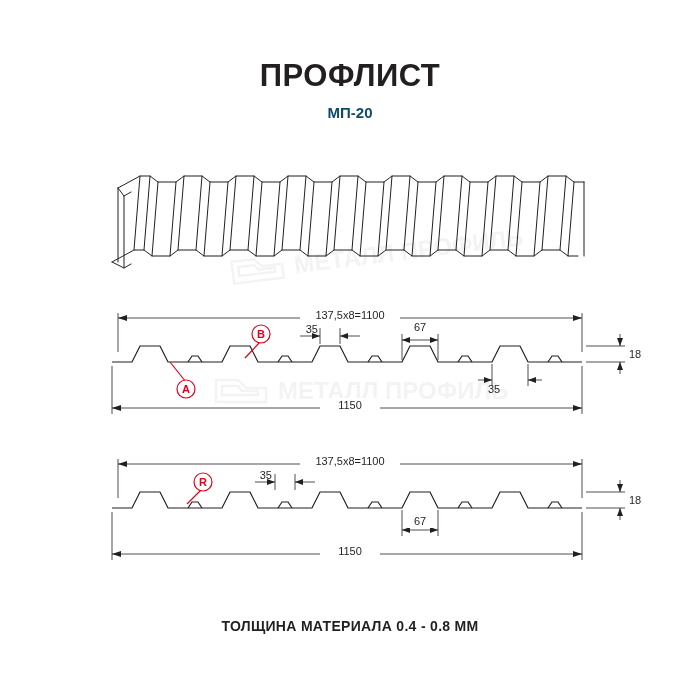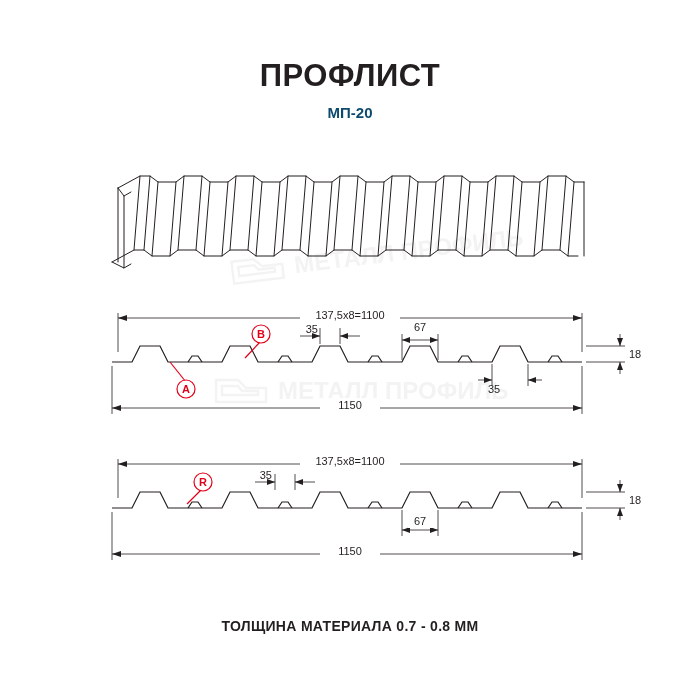--- a/index.html
+++ b/index.html
@@ -292,15 +292,15 @@
     <text x="420" y="525" text-anchor="middle" font-family="Liberation Sans, sans-serif" font-size="11" fill="#231f20">67</text>
 
     <g stroke="#e2001a" stroke-width="1.2" fill="none">
       <path d="M187 504 L201 490"></path>
       <circle cx="203" cy="482" r="9" fill="#ffffff" stroke="#e2001a"></circle>
     </g>
     <text x="203" y="486" text-anchor="middle" font-family="Liberation Sans, sans-serif" font-size="11" font-weight="bold" fill="#e2001a">R</text>
 
   </svg>
 
-  <div class="footer-note">ТОЛЩИНА МАТЕРИАЛА 0.7 - 0.8 ММ</div>
+  <div class="footer-note">ТОЛЩИНА МАТЕРИАЛА 0.4 - 0.8 ММ</div>
 
 </div>
 
 </body></html>

